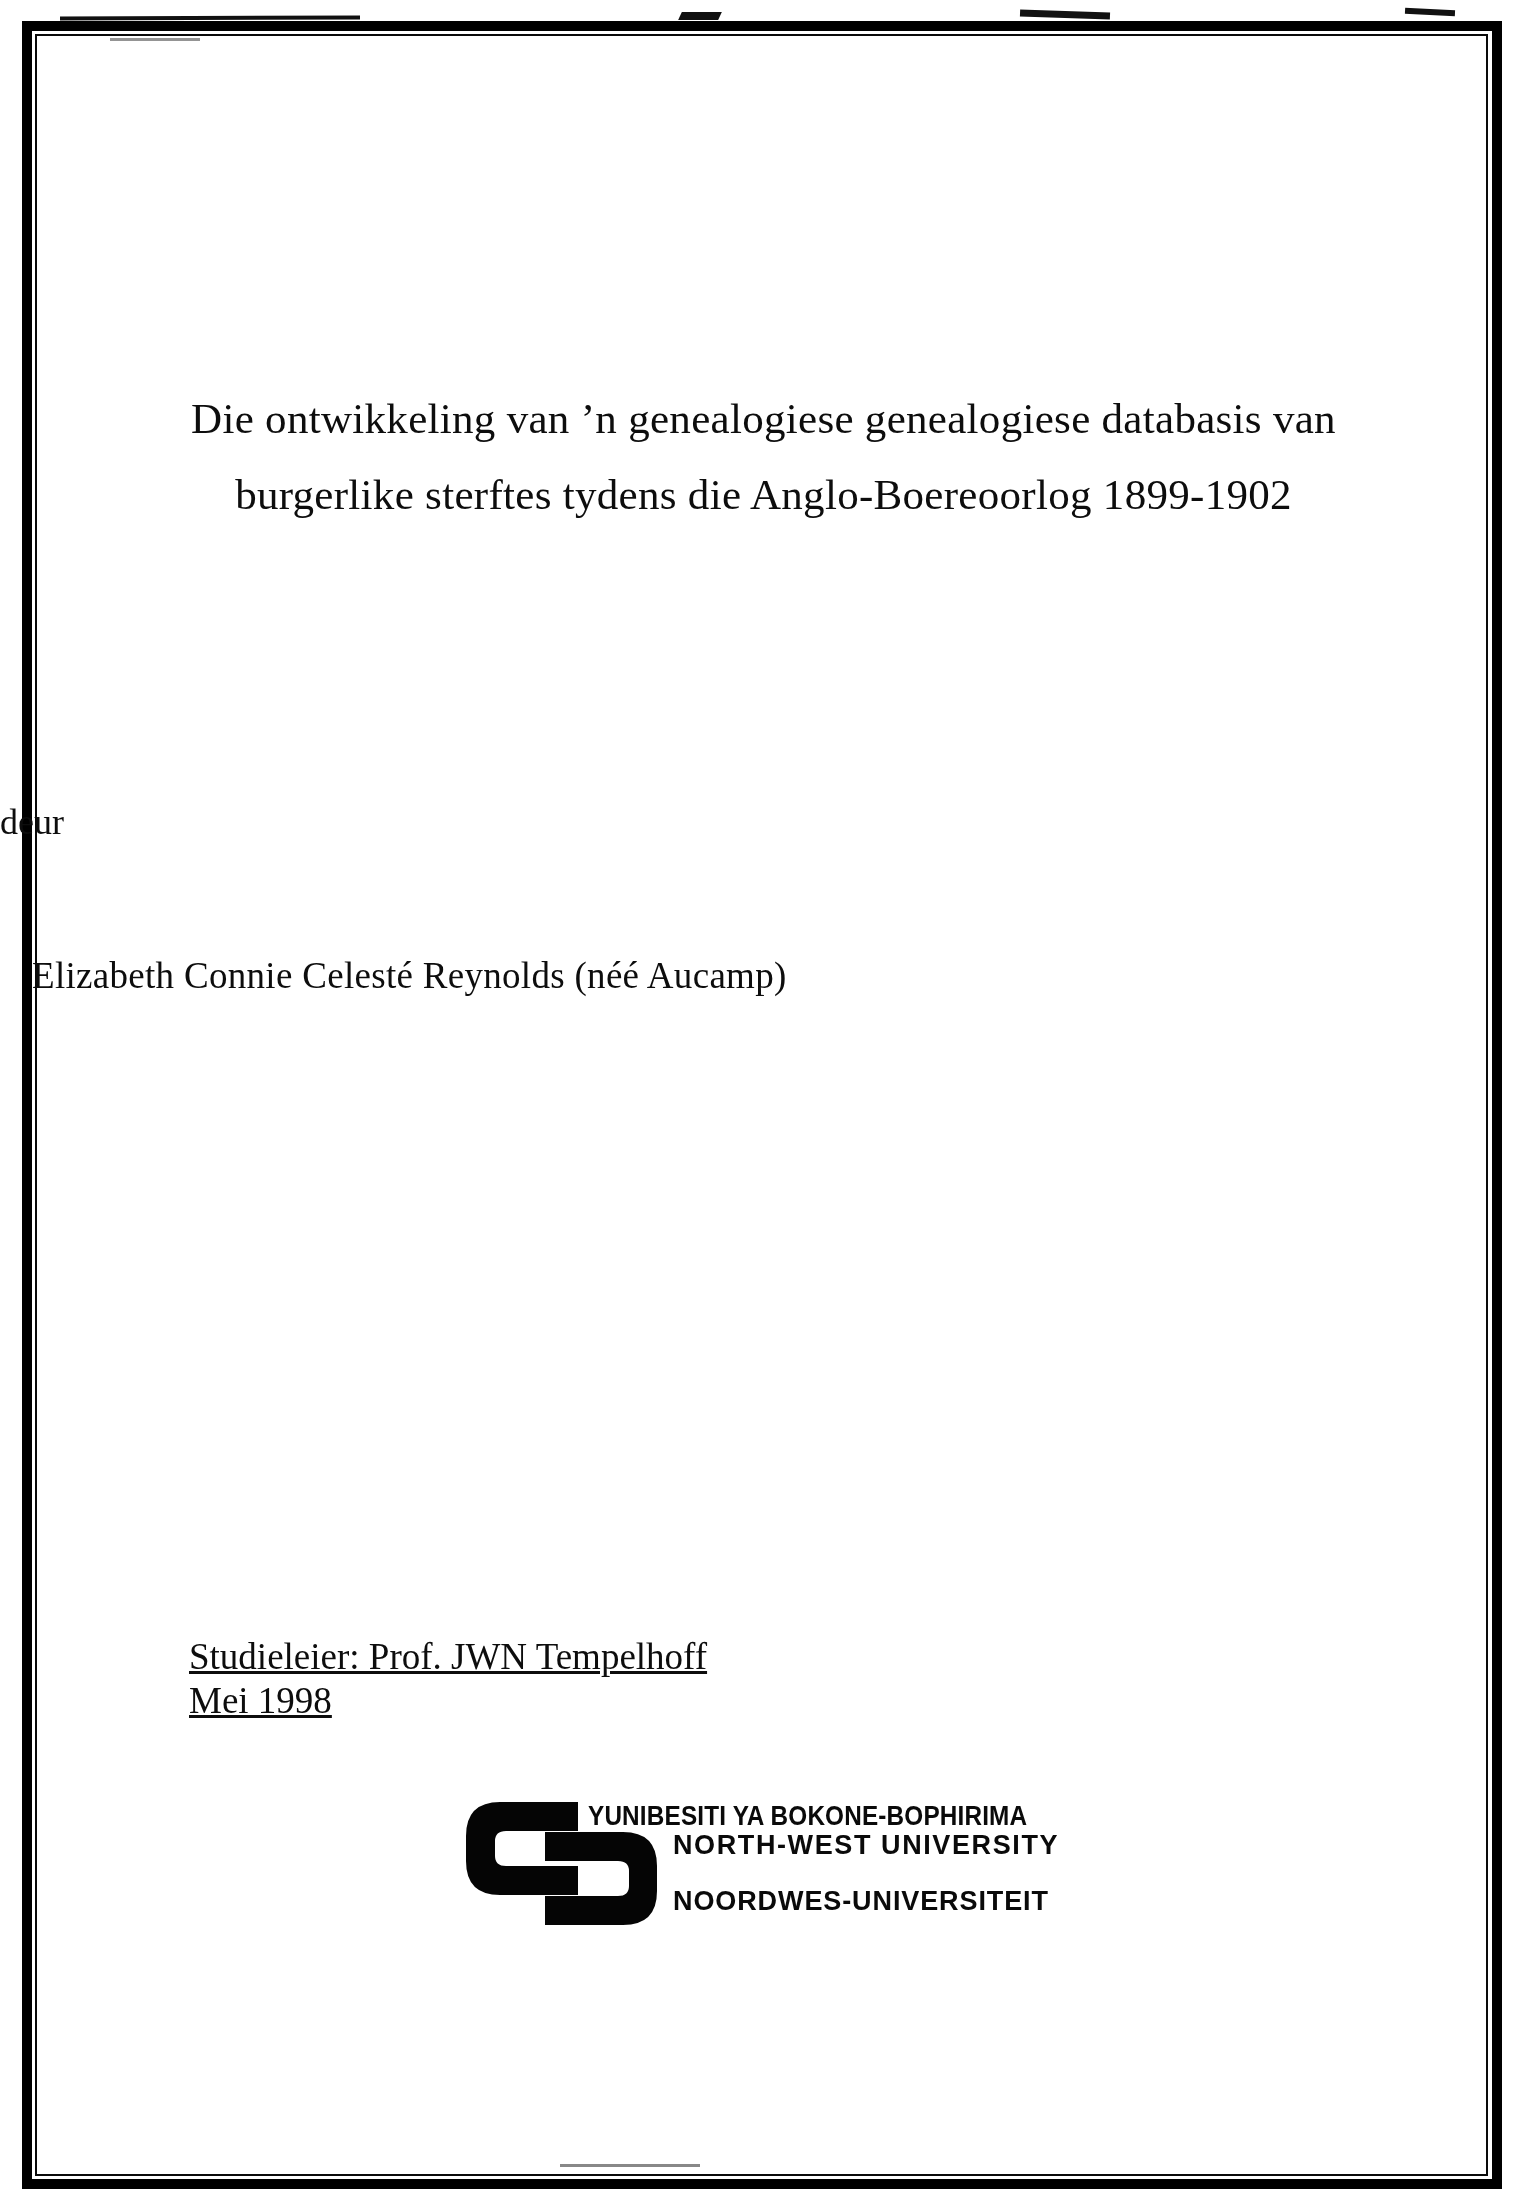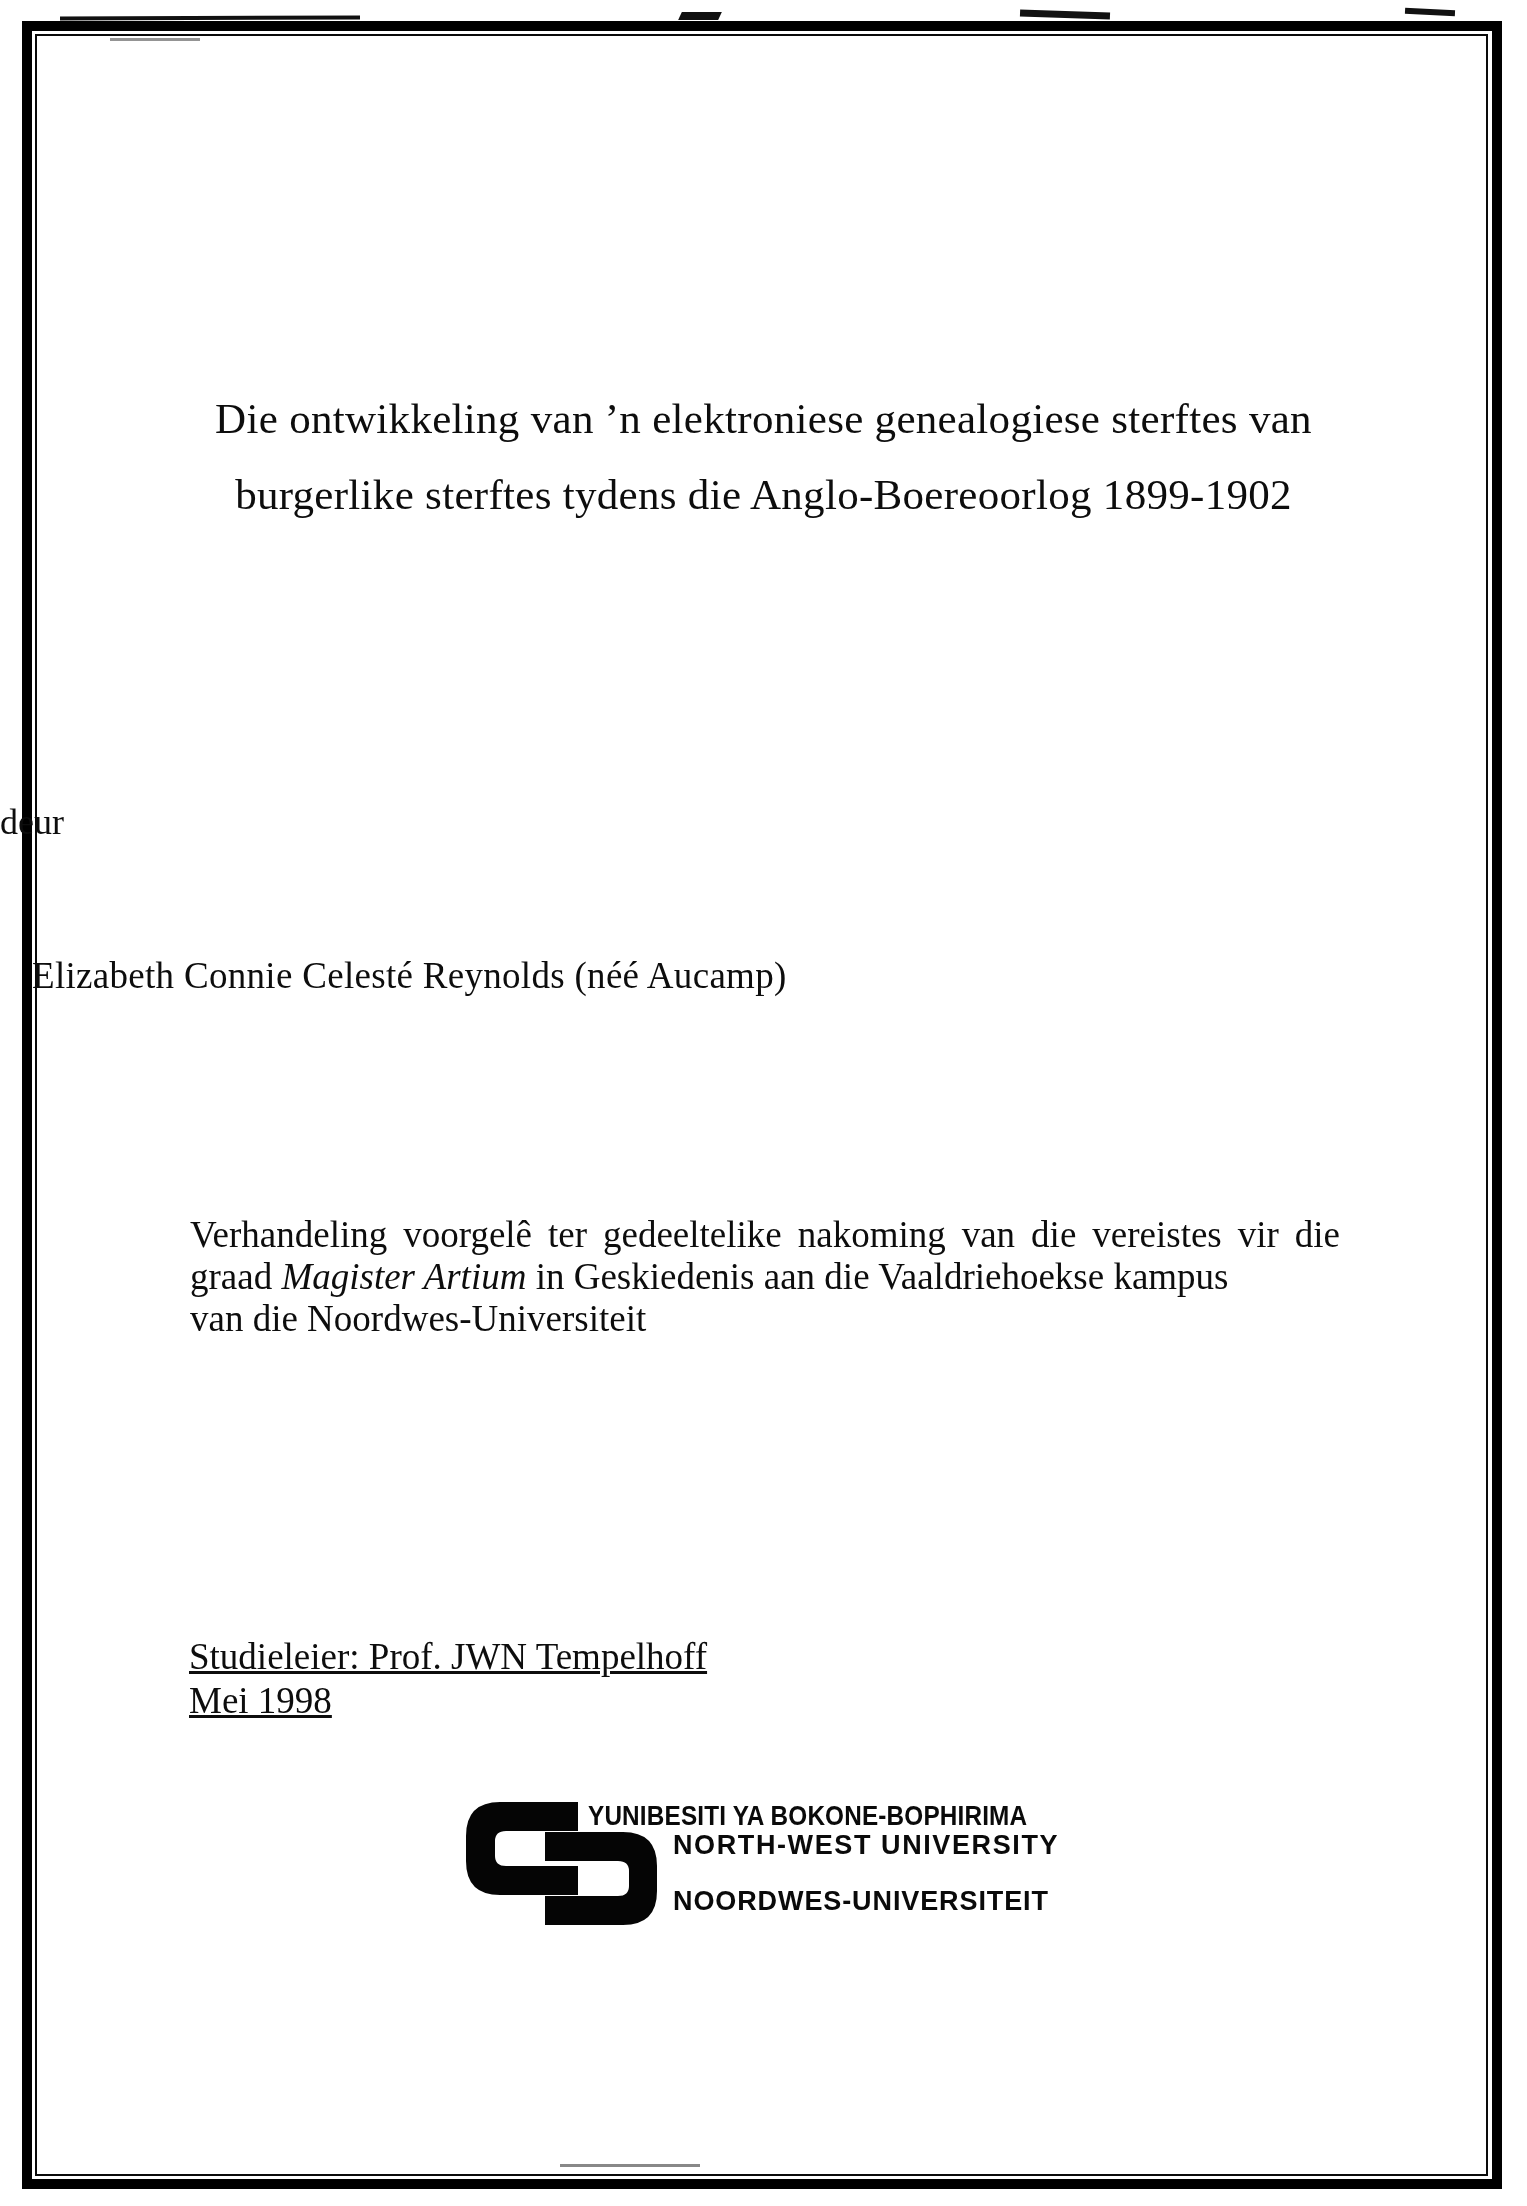--- a/index.html
+++ b/index.html
@@ -112,33 +112,28 @@
   <div class="frame-inner"></div>
 
   <div class="artifact a1"></div>
   <div class="artifact a2"></div>
   <div class="artifact a3"></div>
   <div class="artifact a4"></div>
   <div class="artifact a5"></div>
   <div class="artifact a6"></div>
 
   <div class="thesis-title">
-    <div>Die ontwikkeling van ’n elektroniese genealogiese sterftes van</div>
+    <div>Die ontwikkeling van ’n genealogiese genealogiese databasis van</div>
     <div>burgerlike sterftes tydens die Anglo-Boereoorlog 1899-1902</div>
   </div>
 
   <div class="byline">deur</div>
 
   <div class="author">Elizabeth Connie Celesté Reynolds (néé Aucamp)</div>
 
-  <div class="statement">
-    <div class="jline">Verhandeling voorgelê ter gedeeltelike nakoming van die vereistes vir die</div>
-    <div><span>graad </span><span class="italic">Magister Artium</span><span> in Geskiedenis aan die Vaaldriehoekse kampus</span></div>
-    <div>van die Noordwes-Universiteit</div>
-  </div>
 
   <div class="supervisor-block">
     <div>Studieleier: Prof. JWN Tempelhoff</div>
     <div>Mei 1998</div>
   </div>
 
   <svg class="logo-mark" viewBox="0 0 200 130" xmlns="http://www.w3.org/2000/svg">
 
     <path fill="#050505" fill-rule="evenodd" d="
       M116,2 L38,2 Q4,2 4,36 L4,61 Q4,95 38,95 L116,95 L116,2 Z

